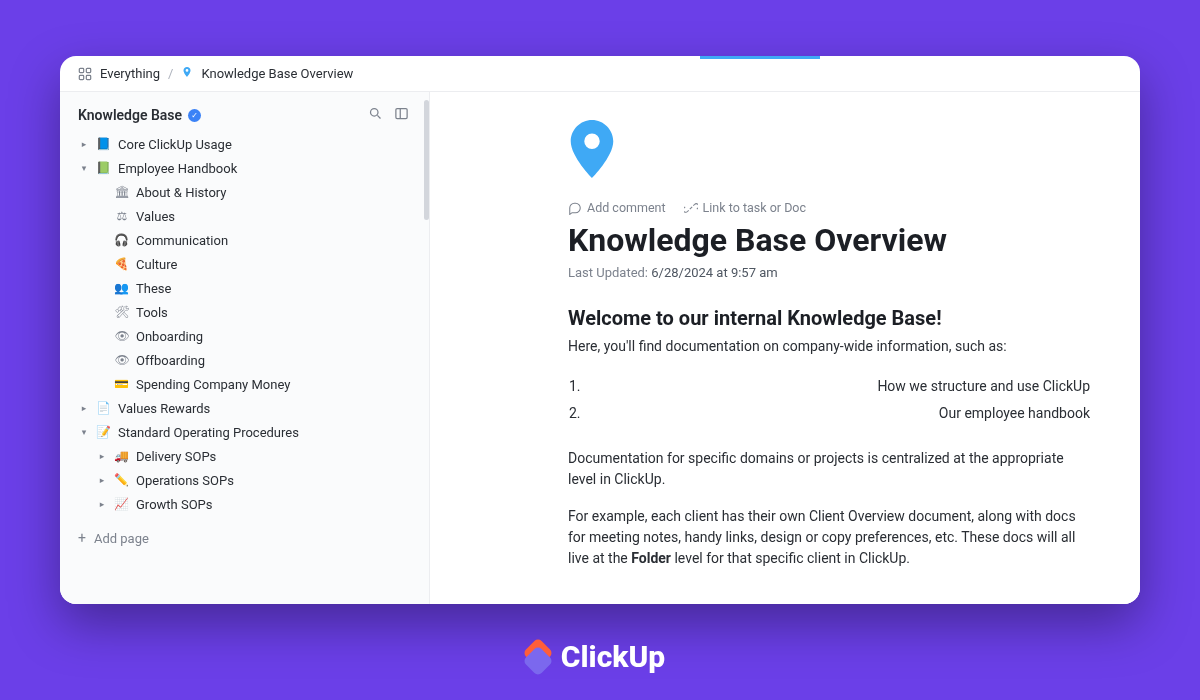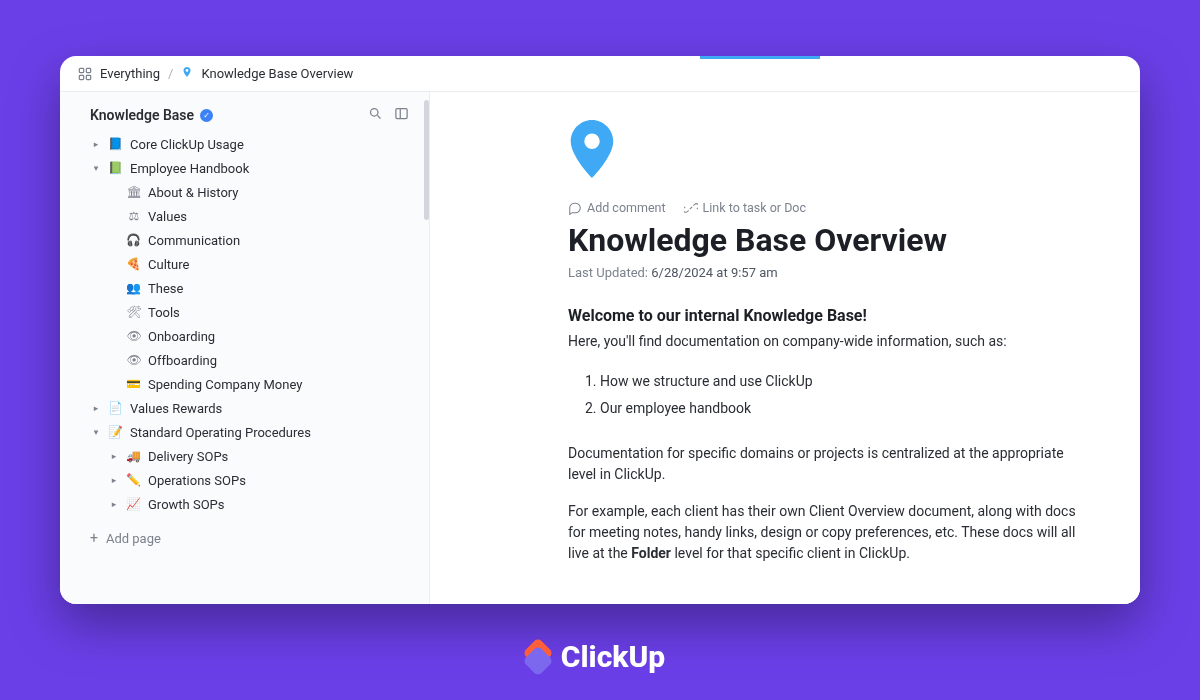--- a/index.html
+++ b/index.html
@@ -54,21 +54,20 @@
   flex: 1;
   min-height: 0;
 }
 .sidebar {
   width: 370px;
   background: #FAFBFC;
   border-right: 1px solid #ECEDF0;
   display: flex;
   flex-direction: column;
   position: relative;
-  padding-left: 12px;
 }
 .sidebar-scroll-indicator {
   position:absolute;
   right: 0;
   top: 8px;
   width: 5px;
   height: 120px;
   background: #D3D6DC;
   border-radius: 3px;
 }
@@ -172,36 +171,37 @@
   color: #1C1F25;
   margin-bottom: 6px;
 }
 .doc-meta {
   font-size: 13px;
   color: #7C828D;
   margin-bottom: 26px;
 }
 .doc-meta .meta-val { color: #4F5762; }
 .doc-h3 {
-  font-size: 16px;
+  font-size: 20px;
   font-weight: 700;
   color: #1C1F25;
   margin-bottom: 6px;
 }
 .doc-p {
   font-size: 14px;
   color: #2A2E34;
   line-height: 1.5;
   margin-bottom: 16px;
 }
 .doc-ol {
   font-size: 14px;
   color: #2A2E34;
-  margin: 0 0 22px 32px;
+  margin: 0 0 22px 16px;
   line-height: 1.9;
+  text-align: right;
 }
 .footer-brand {
   position:absolute;
   left: 0; right: 12px;
   bottom: 26px;
   display:flex;
   align-items:center;
   justify-content:center;
   gap: 8px;
   color: #fff;

